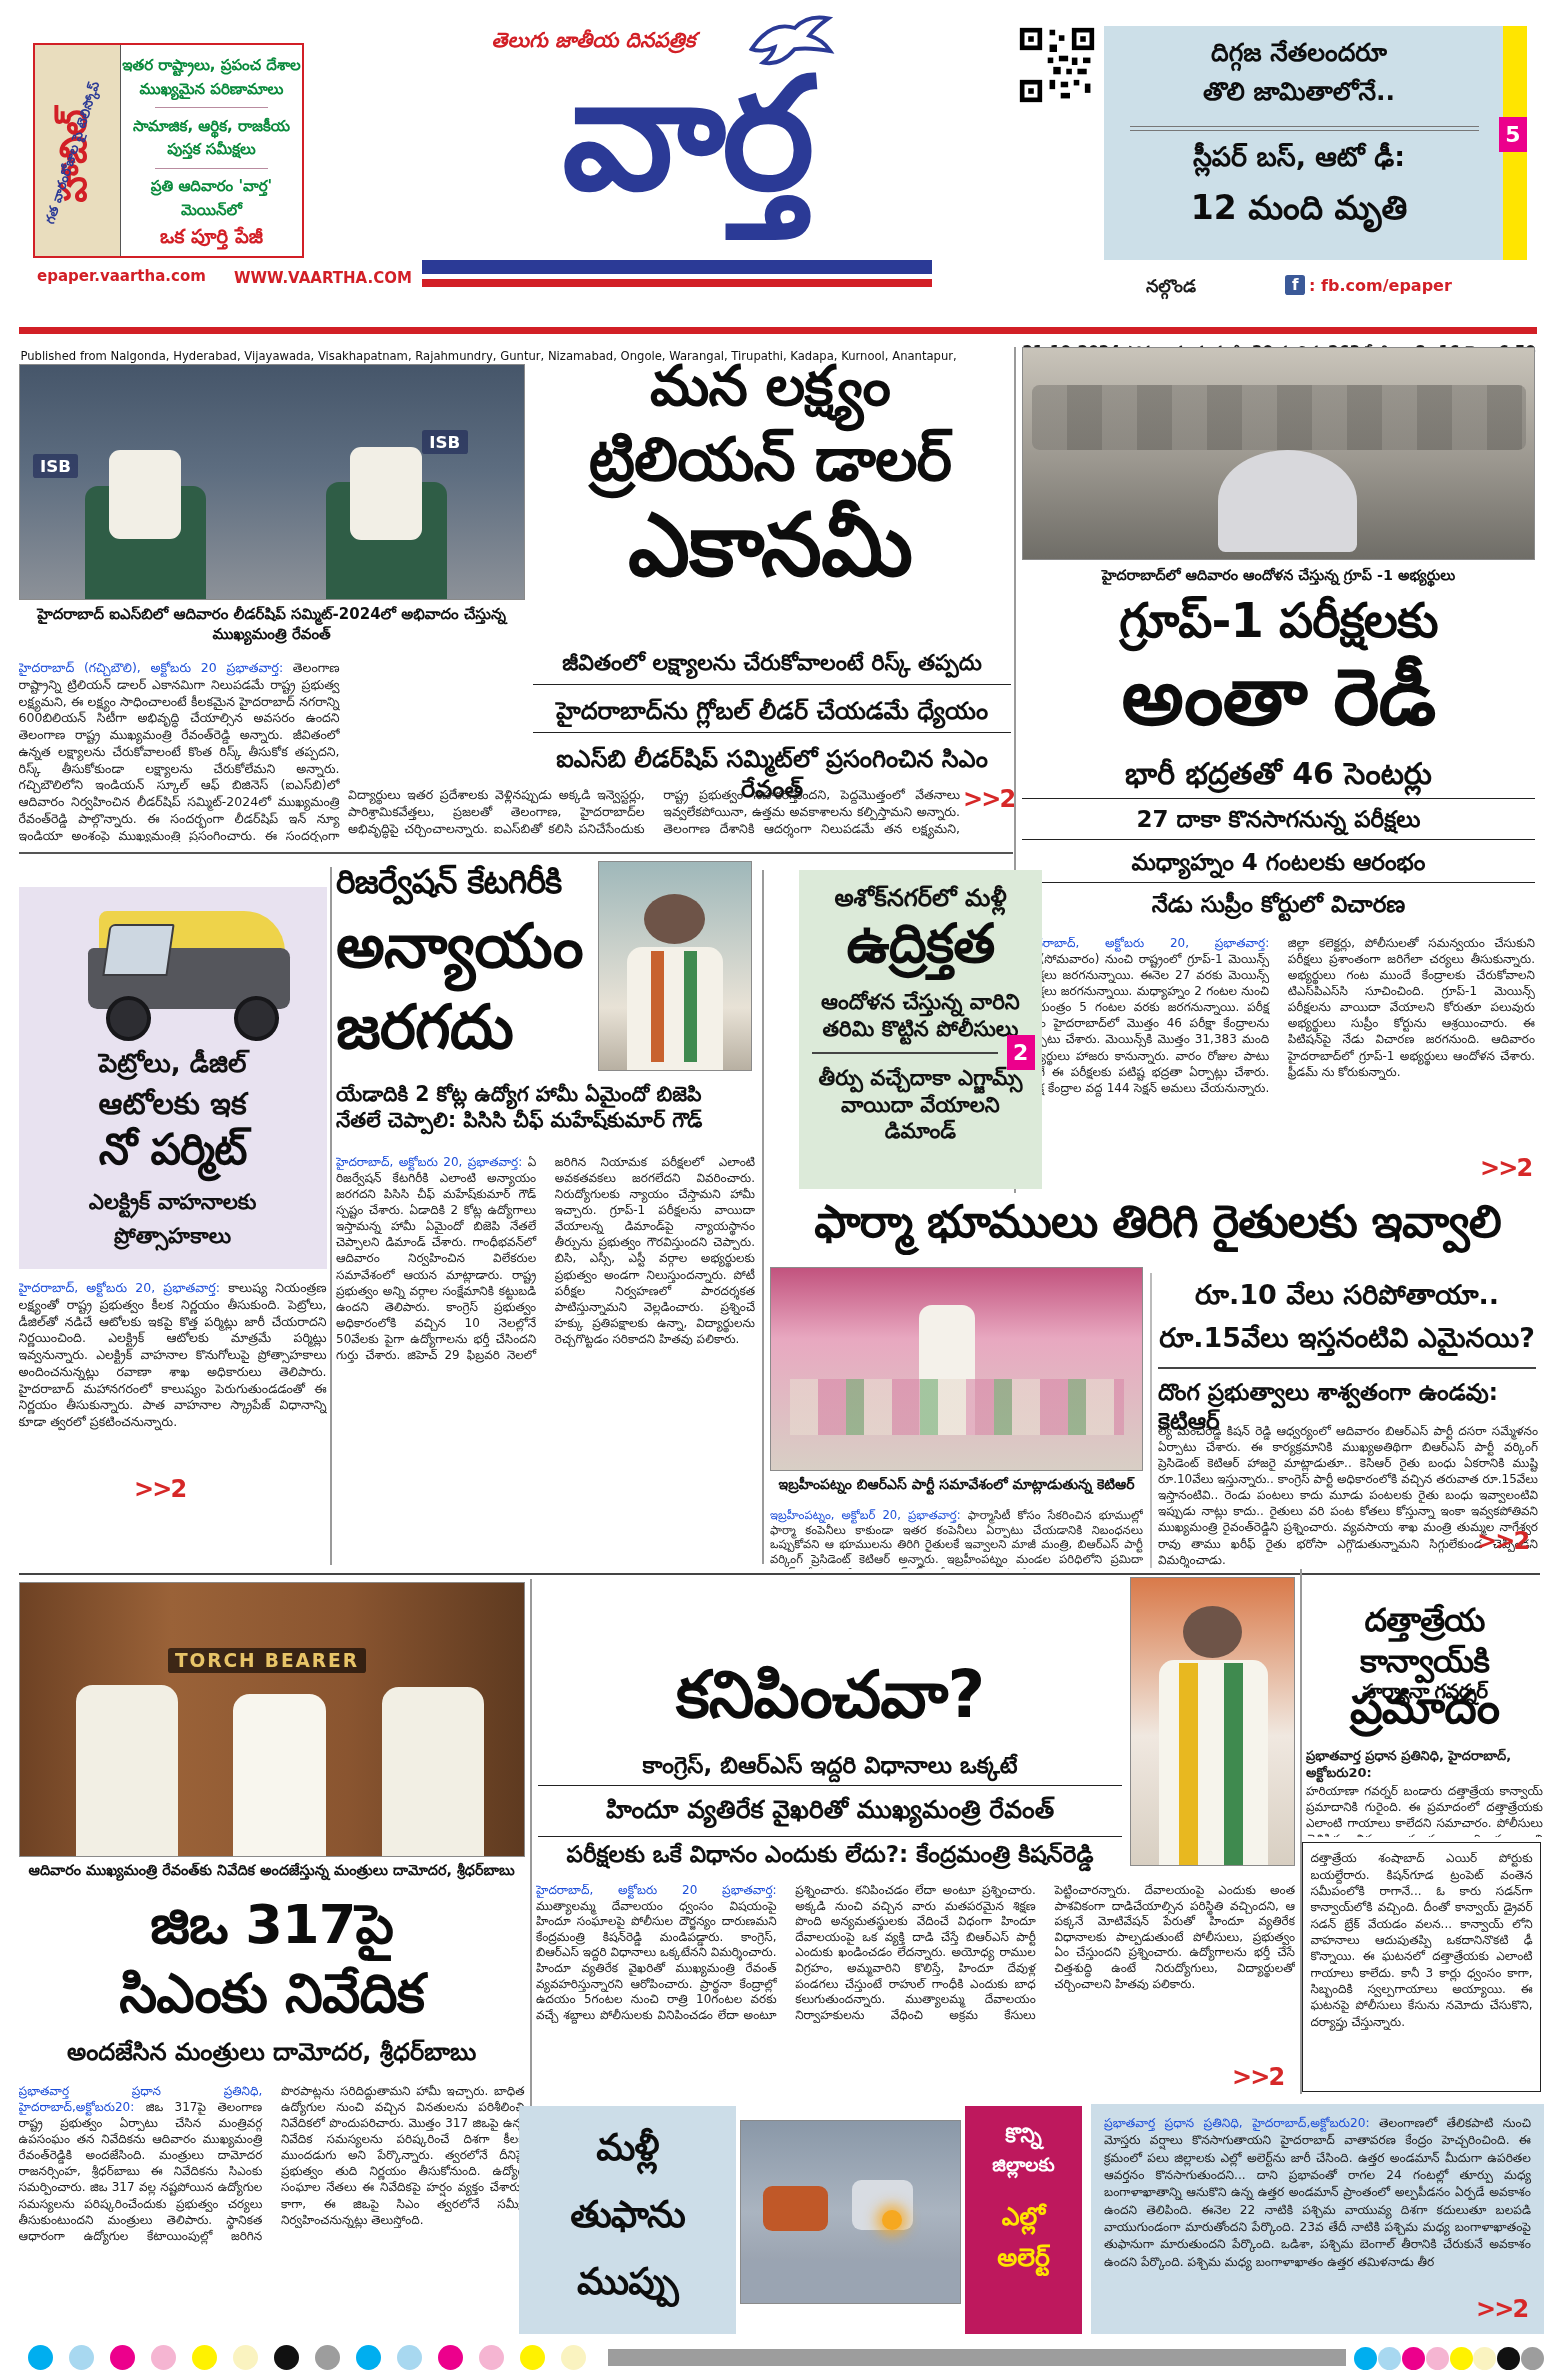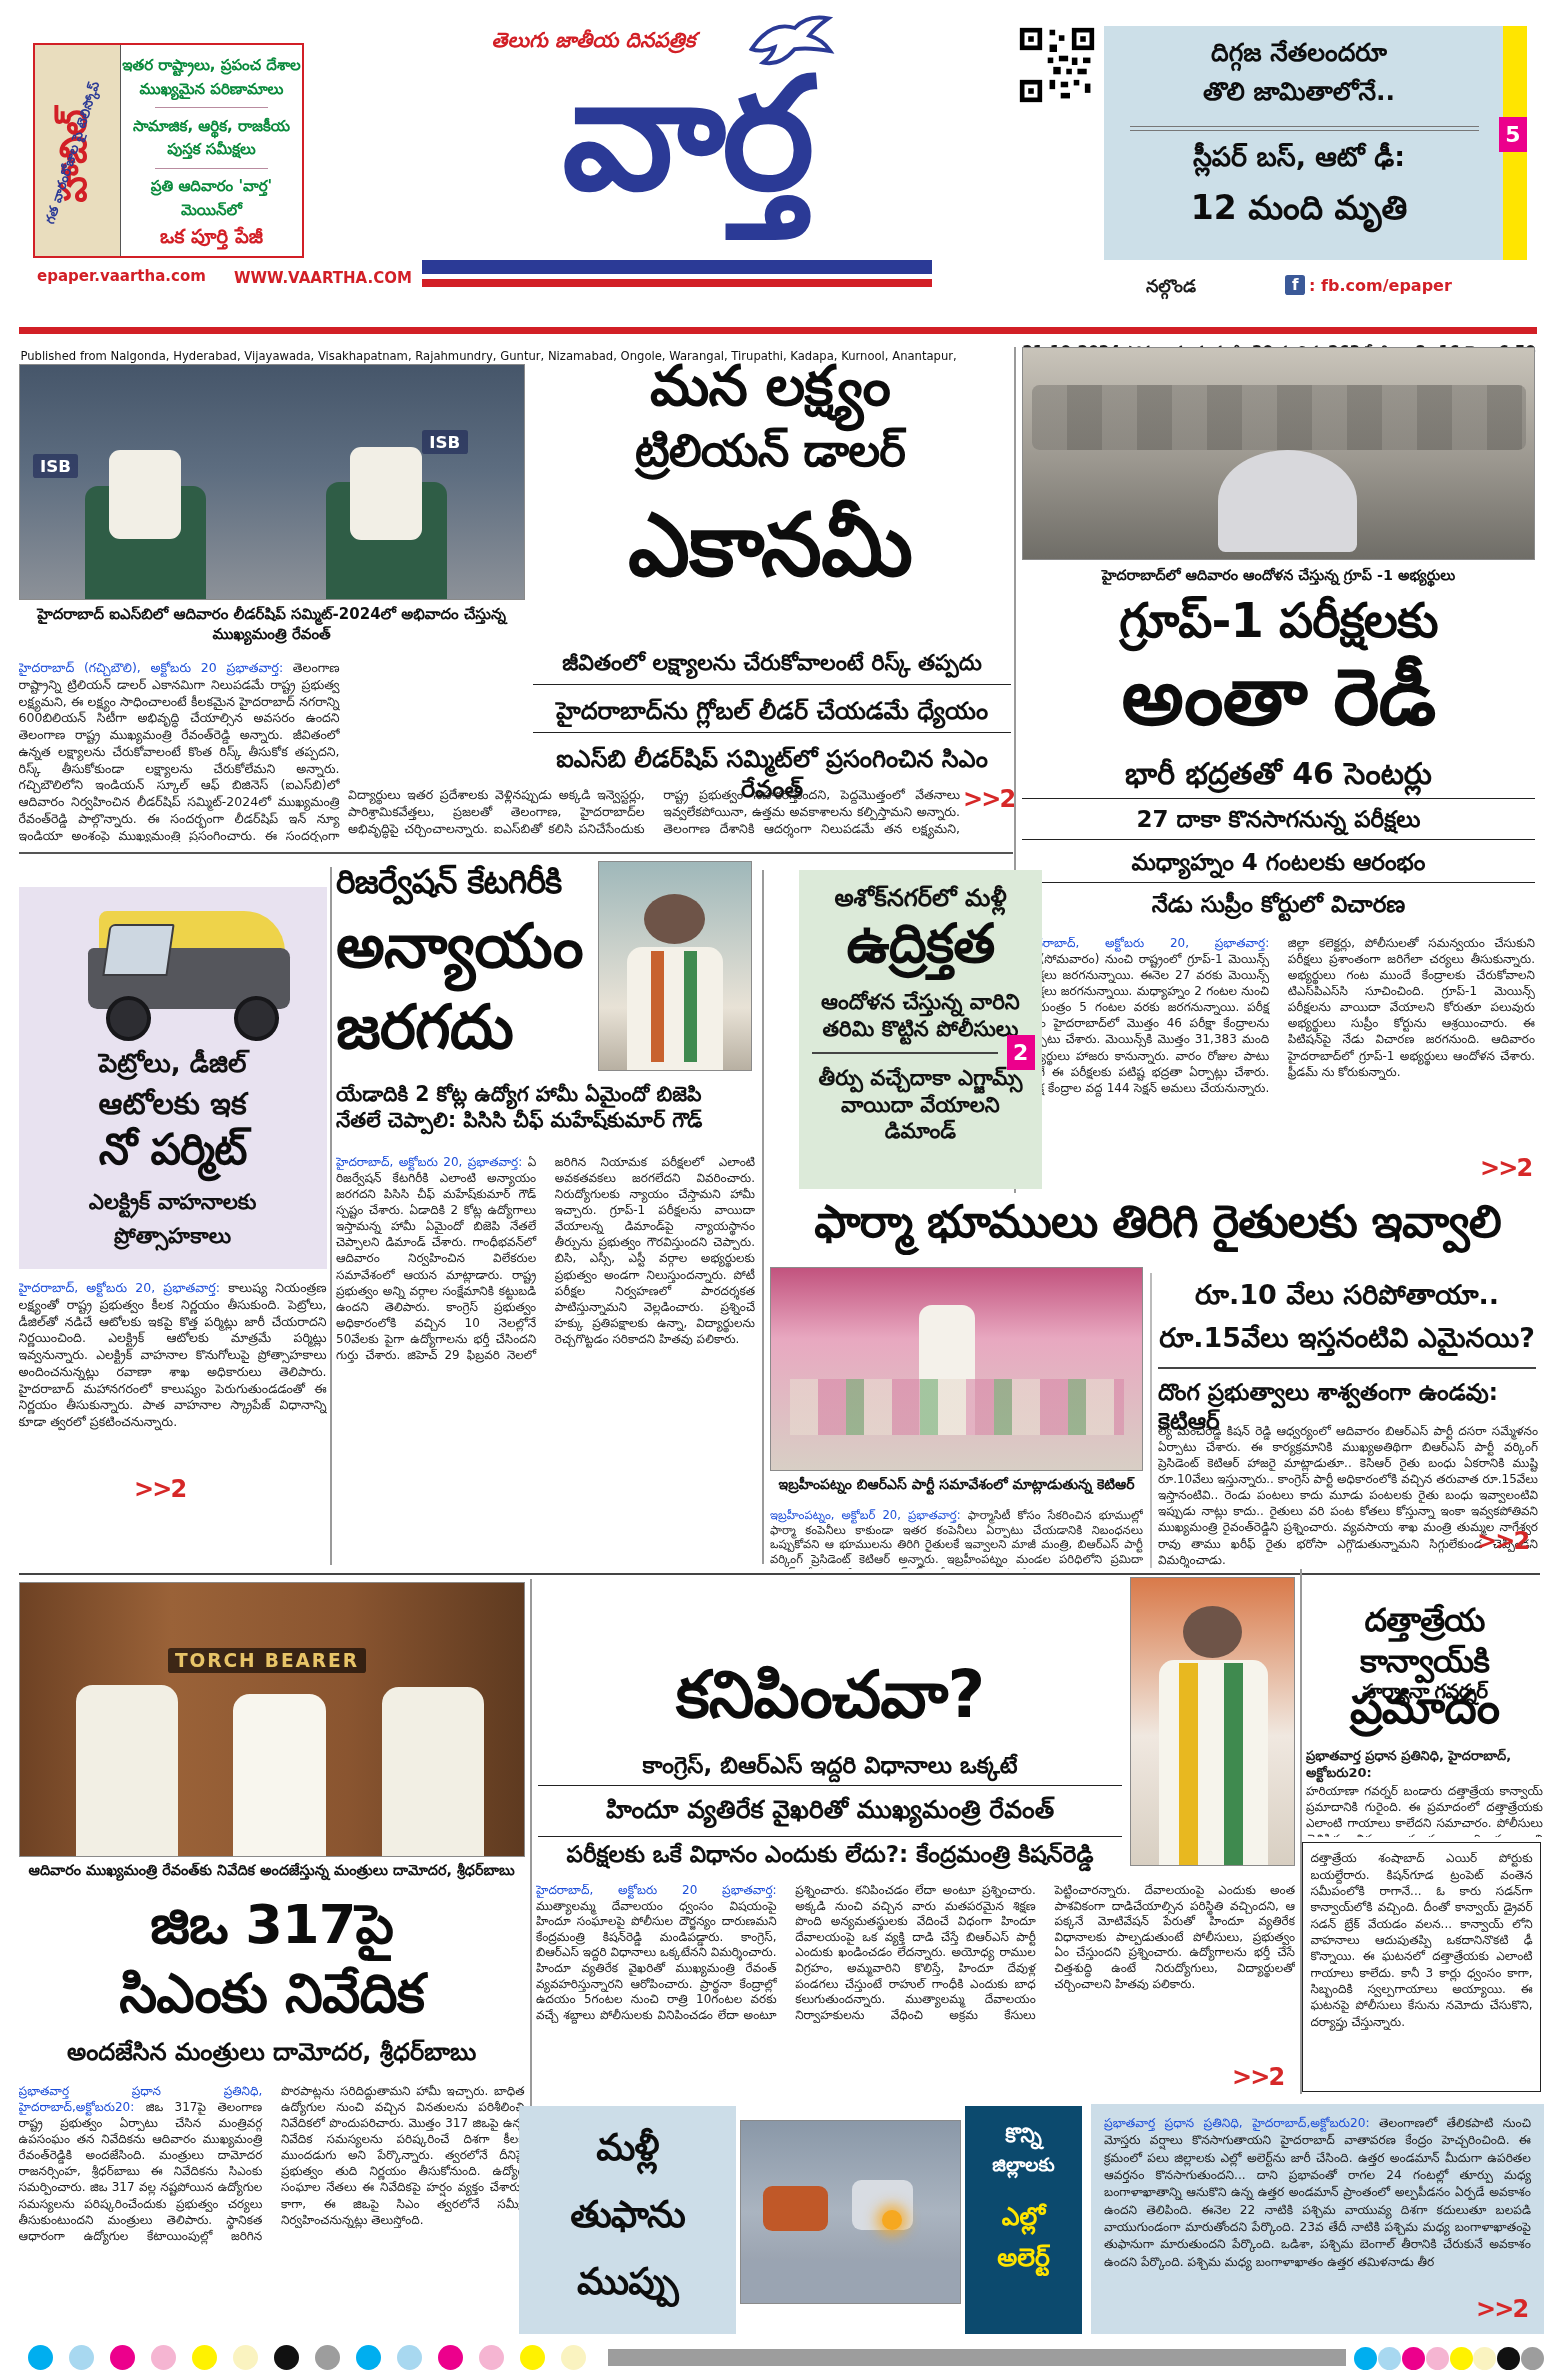--- a/index.html
+++ b/index.html
@@ -32,21 +32,21 @@
   .nb-strip{position:absolute;right:0;top:0;width:24px;height:100%;background:#ffe500;}
   .nb-line{position:absolute;left:0;width:390px;text-align:center;font-weight:800;color:#0d0d0d;line-height:1.15;}
   .nb-div{position:absolute;left:26px;width:349px;border-top:1.9px solid #777;border-bottom:1.9px solid #777;height:2.8px;}
   .badge{background:#ec008c;color:#fff;font-weight:800;text-align:center;}
   .fbicon{display:inline-block;width:20.4px;height:20.4px;background:#3b5998;color:#fff;font-weight:bold;
           text-align:center;line-height:20.4px;font-size:15px;border-radius:2.8px;}
   
   .greenbox{background:#dcead9;}
   .lavbox{background:#e8e2f0;}
   .bluebox{background:#ccdde8;}
-  .tealbox{background:#0c4a6e;text-decoration:underline;}
+  .tealbox{background:#be185d;text-decoration:underline;}
   .col2{column-count:2;column-gap:18.6px;}
   .col3{column-count:3;column-gap:18.6px;}
   .dots{display:flex;align-items:center;}
   .dot{border-radius:50%;flex:0 0 auto;}
   [data-name="footer-dots-left"] .dot{width:25px;height:25px;margin-right:16px;}
   [data-name="footer-dots-right"] .dot{width:23px;height:23px;margin-right:0.9px;}
   .photo-label{color:#fff;font-weight:bold;background:rgba(20,30,80,.55);padding:1.9px 7.4px;border-radius:2.8px;}
   
   .auto-roof{position:absolute;left:65px;top:15px;width:186px;height:41px;background:#eed34a;border-radius:13px 65px 0 0;}
   .auto-body{position:absolute;left:54px;top:52px;width:202px;height:61px;background:#55565c;border-radius:5.6px 9.3px 9.3px 9.3px;}
@@ -135,21 +135,21 @@
     <span class="photo-label abs" style="left:13px;top:89px;font-size:16.7px;" data-name="isb-backdrop-label">ISB</span>
     <span class="photo-label abs" style="right:56px;top:65px;font-size:16.7px;" data-name="isb-backdrop-label">ISB</span>
     <div class="abs" style="left:65px;top:121px;width:121px;height:115px;background:#2f5d46;border-radius:13px 13px 0 0;" data-name="photo-figure"></div>
     <div class="abs" style="left:306px;top:117px;width:121px;height:119px;background:#2f5d46;border-radius:13px 13px 0 0;" data-name="photo-figure"></div>
     <div class="abs" style="left:89px;top:85px;width:72px;height:89px;background:#f2efe6;border-radius:11px;" data-name="photo-figure"></div>
     <div class="abs" style="left:330px;top:82px;width:72px;height:93px;background:#f2efe6;border-radius:11px;" data-name="photo-figure"></div>
   </div>
   <div class="abs caption" style="left:18.6px;top:605px;width:506px;" data-name="lead-photo-caption">హైదరాబాద్ ఐఎస్‌బిలో ఆదివారం లీడర్‌షిప్ సమ్మిట్-2024లో అభివాదం చేస్తున్న ముఖ్యమంత్రి రేవంత్</div>
 
   <div class="abs hl" style="left:529px;top:356px;width:482px;font-size:56px;" data-name="lead-headline-line1">మన లక్ష్యం</div>
-  <div class="abs hl" style="left:529px;top:427px;width:482px;font-size:45px;" data-name="lead-headline-line2">ట్రిలియన్ డాలర్</div>
+  <div class="abs hl" style="left:529px;top:427px;width:482px;font-size:60px;" data-name="lead-headline-line2">ట్రిలియన్ డాలర్</div>
   <div class="abs hl" style="left:529px;top:499px;width:482px;font-size:87px;" data-name="lead-headline-line3">ఎకానమీ</div>
   <div class="abs sub rule-b" style="left:533px;top:649px;width:478px;font-size:22px;padding-bottom:7.4px;" data-name="lead-subhead-1">జీవితంలో లక్ష్యాలను చేరుకోవాలంటే రిస్క్ తప్పదు</div>
   <div class="abs sub rule-b" style="left:533px;top:696px;width:478px;font-size:24px;padding-bottom:6px;" data-name="lead-subhead-2">హైదరాబాద్‌ను గ్లోబల్ లీడర్ చేయడమే ధ్యేయం</div>
   <div class="abs sub" style="left:533px;top:744px;width:478px;font-size:24px;" data-name="lead-subhead-3">ఐఎస్‌బి లీడర్‌షిప్ సమ్మిట్‌లో ప్రసంగించిన సిఎం రేవంత్</div>
 
   <div class="abs body-txt" style="left:18.6px;top:660px;width:321px;height:182px;" data-name="lead-body-col1">
     <span class="dateline" data-name="lead-dateline">హైదరాబాద్ (గచ్చిబౌలి), అక్టోబరు 20 ప్రభాతవార్త:</span>
     <span data-name="lead-body-text-1">తెలంగాణ రాష్ట్రాన్ని ట్రిలియన్ డాలర్ ఎకానమిగా నిలుపడమే రాష్ట్ర ప్రభుత్వ లక్ష్యమని, ఈ లక్ష్యం సాధించాలంటే కీలకమైన హైదరాబాద్ నగరాన్ని 600బిలియన్ సిటీగా అభివృద్ధి చేయాల్సిన అవసరం ఉందని తెలంగాణ రాష్ట్ర ముఖ్యమంత్రి రేవంత్‌రెడ్డి అన్నారు. జీవితంలో ఉన్నత లక్ష్యాలను చేరుకోవాలంటే కొంత రిస్క్ తీసుకోక తప్పదని, రిస్క్ తీసుకోకుండా లక్ష్యాలను చేరుకోలేమని అన్నారు. గచ్చిబౌలిలోని ఇండియన్ స్కూల్ ఆఫ్ బిజినెస్ (ఐఎస్‌బి)లో ఆదివారం నిర్వహించిన లీడర్‌షిప్ సమ్మిట్-2024లో ముఖ్యమంత్రి రేవంత్‌రెడ్డి పాల్గొన్నారు. ఈ సందర్భంగా లీడర్‌షిప్ ఇన్ న్యూ ఇండియా అంశంపై ముఖ్యమంత్రి ప్రసంగించారు. ఈ సందర్భంగా ఆయన మాట్లాడుతూ ఐఎస్‌బి విద్యార్థులు తెలంగాణ బ్రాండ్ అంబాసిడర్లని అన్నారు.</span>
   </div>
   <div class="abs body-txt col2" style="left:348px;top:787px;width:612px;height:54px;" data-name="lead-body-cols">

